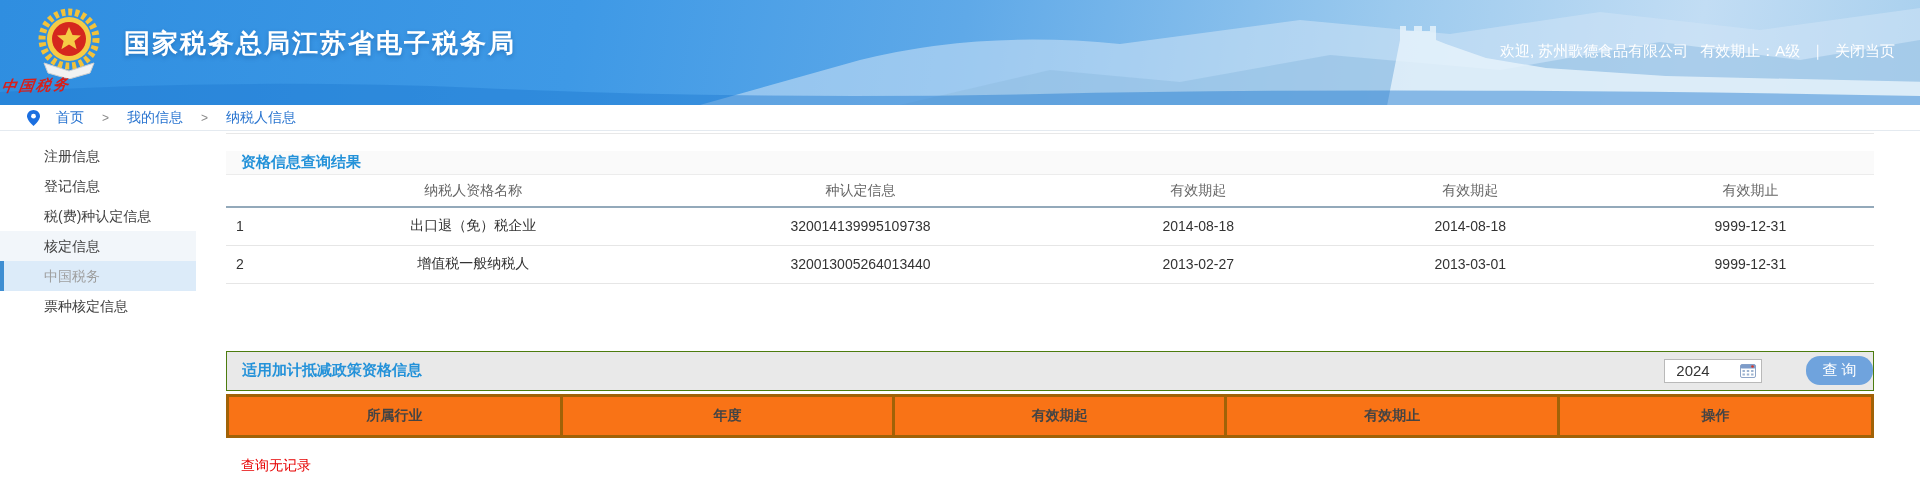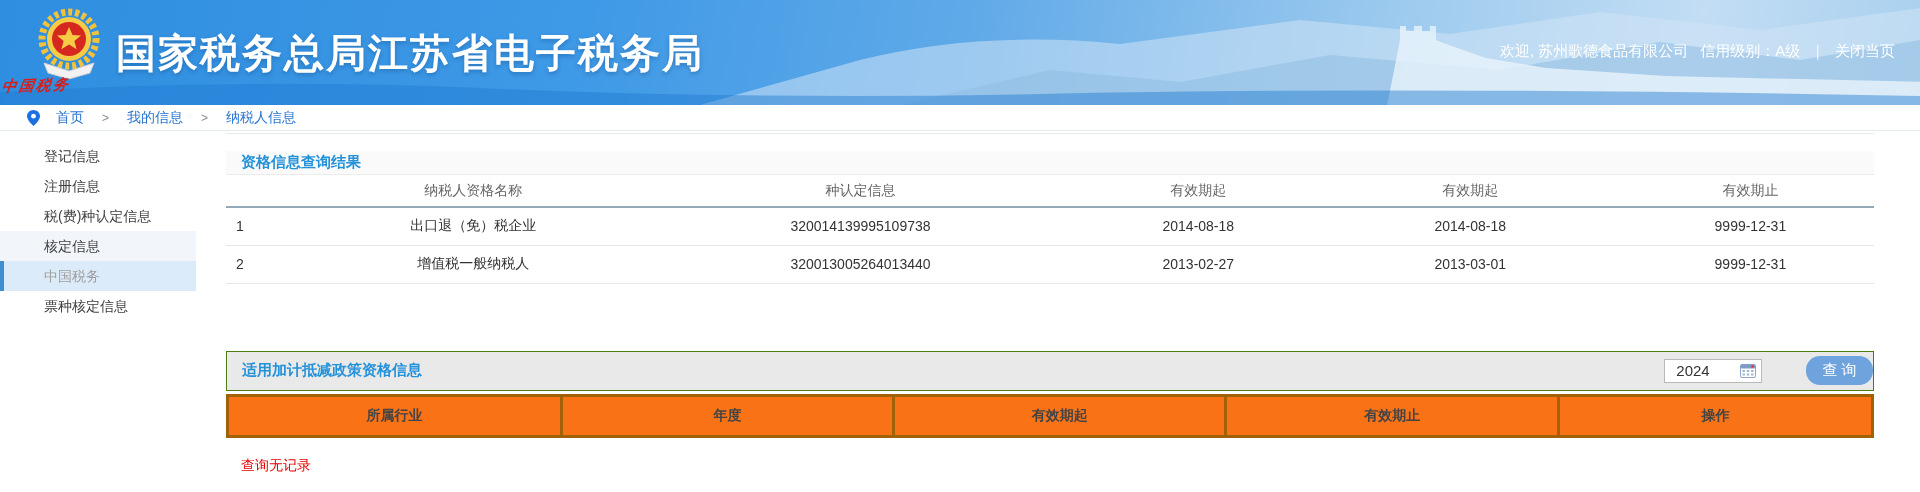--- a/index.html
+++ b/index.html
@@ -7,21 +7,21 @@
     font-family:"Liberation Sans","DejaVu Sans",sans-serif; }
 
   
   .banner { position:relative; width:1920px; height:105px; overflow:hidden;
     background:linear-gradient(100deg,#2f8ee0 0%,#3e99e6 30%,#5fa9e8 50%,#9ccaee 72%,#c2ddf4 88%,#a9d0ee 100%); }
   .banner-art { position:absolute; left:0; top:0; width:1920px; height:105px; }
   .logo-wrap { position:absolute; left:30px; top:5px; width:78px; height:96px; }
   .logo-caption { position:absolute; left:2px; top:76px; width:90px;
     color:#d71f1a; font-family:"DejaVu Serif",serif; font-style:italic; font-weight:bold;
     font-size:15px; letter-spacing:2px; transform:skewX(-10deg) rotate(-2deg); white-space:nowrap; }
-  .banner-title { position:absolute; left:116px; top:26px; color:#fff; font-size:40px;
+  .banner-title { position:absolute; left:124px; top:26px; color:#fff; font-size:26px;
     font-weight:bold; letter-spacing:2px; text-shadow:0 2px 4px rgba(10,60,120,.35); }
   .banner-right { position:absolute; right:25px; top:42px; color:#fff; font-size:15px;
     display:flex; align-items:center; white-space:nowrap; }
   .banner-right .sep { margin:0 10px; }
   .banner-right .close { cursor:pointer; }
 
   
   .breadcrumb { height:26px; background:#fff; border-bottom:1px solid #e4eaf0;
     display:flex; align-items:center; padding-left:27px; font-size:14px; }
   .breadcrumb .pin { width:13px; height:16px; margin-right:16px; }
@@ -82,43 +82,43 @@
       <path d="M39,22 l3.5,8 8.5,0.6 -6.6,5.4 2.2,8.3 -7.6-4.7 -7.6,4.7 2.2,-8.3 -6.6,-5.4 8.5,-0.6 Z" fill="#f6cb45"></path>
       <path d="M14,58 l25,8 25,-8 -4,10 -21,6 -21,-6 Z" fill="#f2f2f2" stroke="#cfcfcf" stroke-width="1"></path>
     </svg>
   </div>
   <div class="logo-caption">中国税务</div>
 
   <div class="banner-title">国家税务总局江苏省电子税务局</div>
 
   <div class="banner-right">
     <span>欢迎, 苏州歌德食品有限公司</span>
-    <span style="margin-left:12px">信用级别：A级</span>
+    <span style="margin-left:12px">有效期止：A级</span>
     <span class="sep">｜</span>
     <span class="close">关闭当页</span>
   </div>
 </div>
 
 <div class="breadcrumb">
   <svg class="pin" viewBox="0 0 13 16">
     <path d="M6.5,0 C10,0 13,2.8 13,6.3 C13,10.5 6.5,16 6.5,16 C6.5,16 0,10.5 0,6.3 C0,2.8 3,0 6.5,0 Z" fill="#1b6fe0"></path>
     <circle cx="6.5" cy="6.2" r="2.4" fill="#fff"></circle>
   </svg>
   <a>首页</a>
   <span class="sep">&gt;</span>
   <a>我的信息</a>
   <span class="sep">&gt;</span>
   <a>纳税人信息</a>
 </div>
 
 <div class="page-body">
 
   <div class="sidebar">
+    <div class="side-item">注册信息</div>
     <div class="side-item">登记信息</div>
-    <div class="side-item">注册信息</div>
     <div class="side-item">税(费)种认定信息</div>
     <div class="side-item hover">核定信息</div>
     <div class="side-item selected">中国税务</div>
     <div class="side-item">票种核定信息</div>
   </div>
 
   <div class="main">
 
     <div class="sec1-titlebar">
       <span class="sec-title">资格信息查询结果</span>

